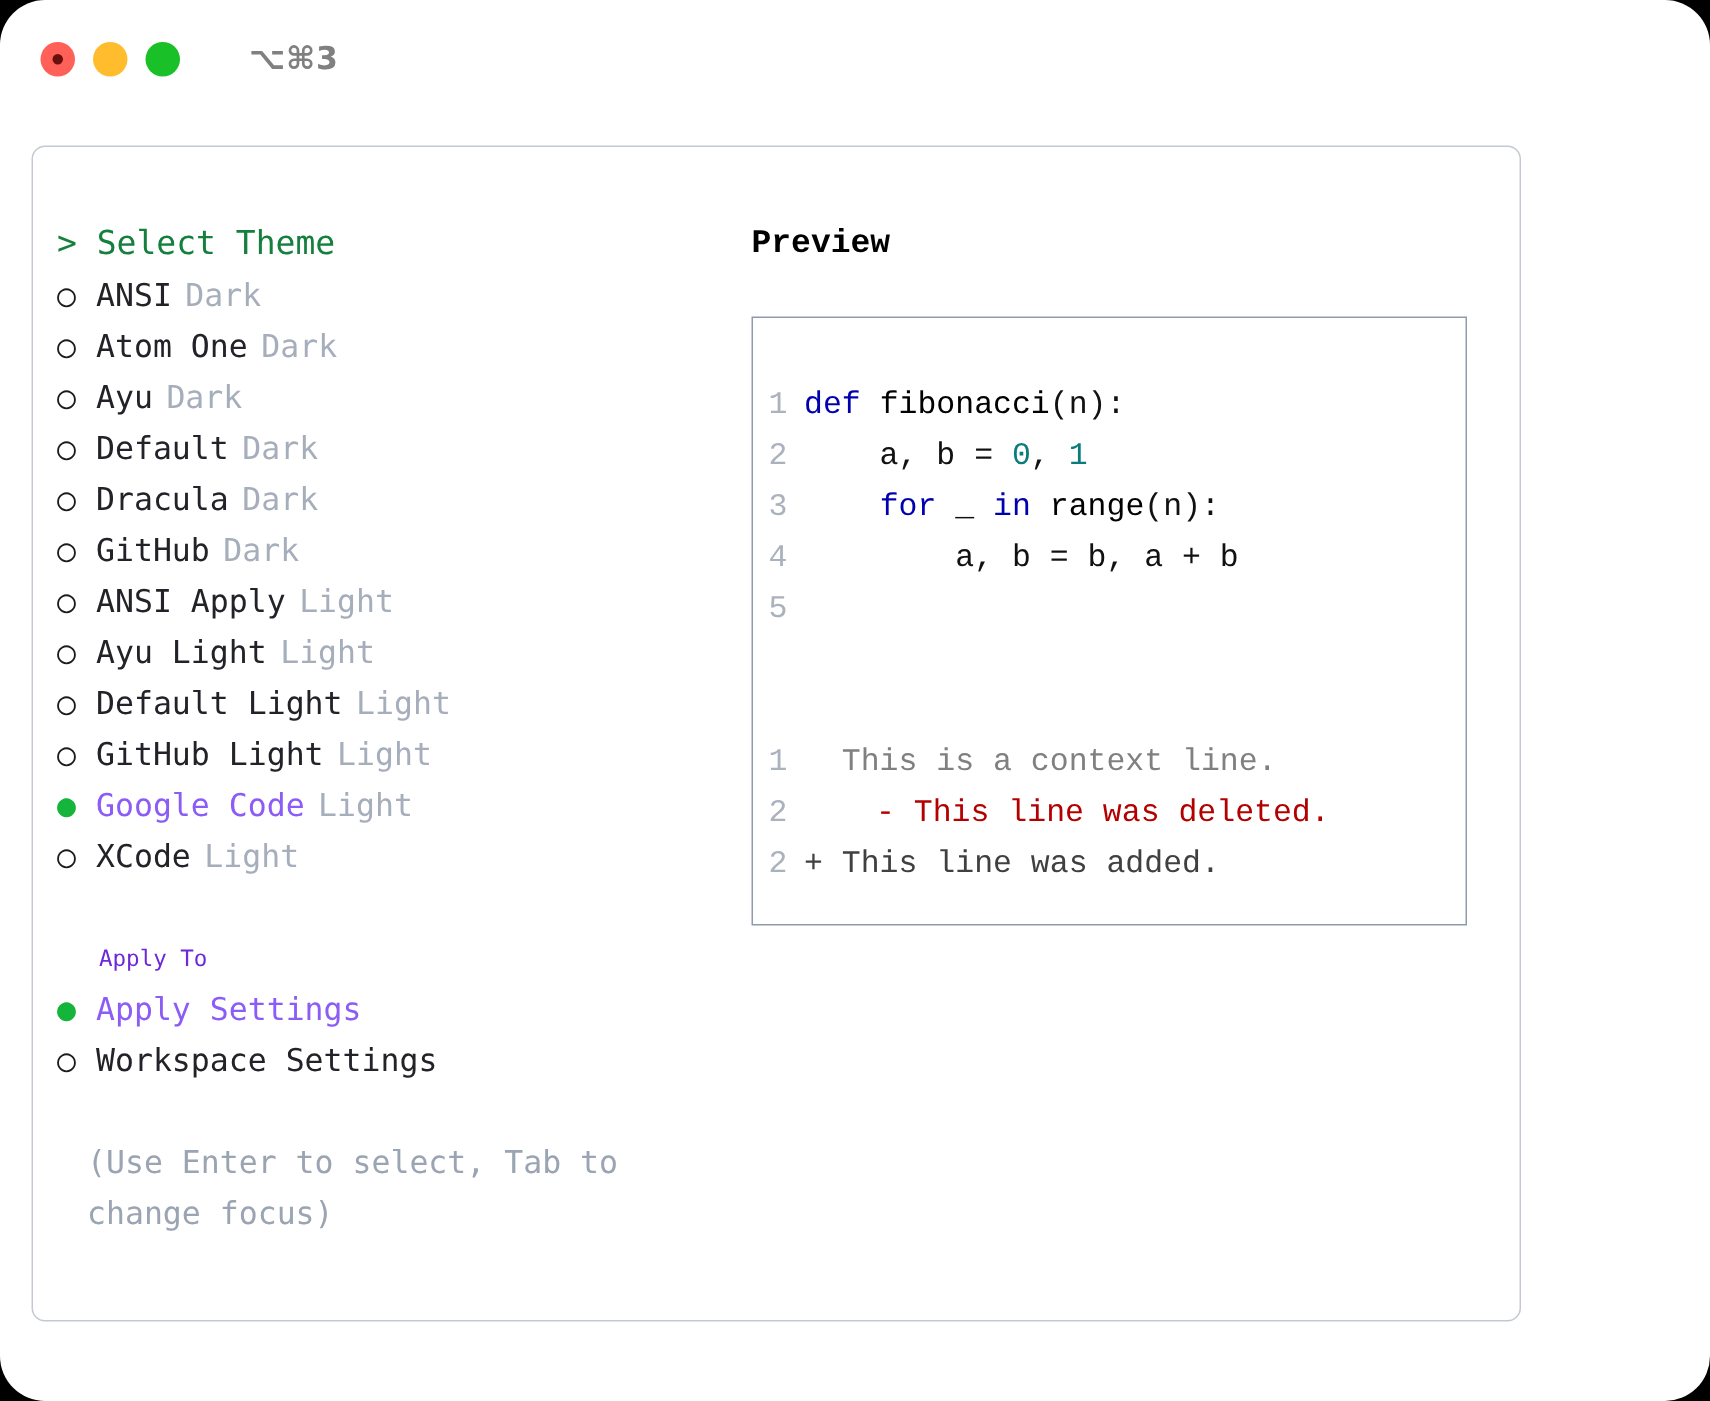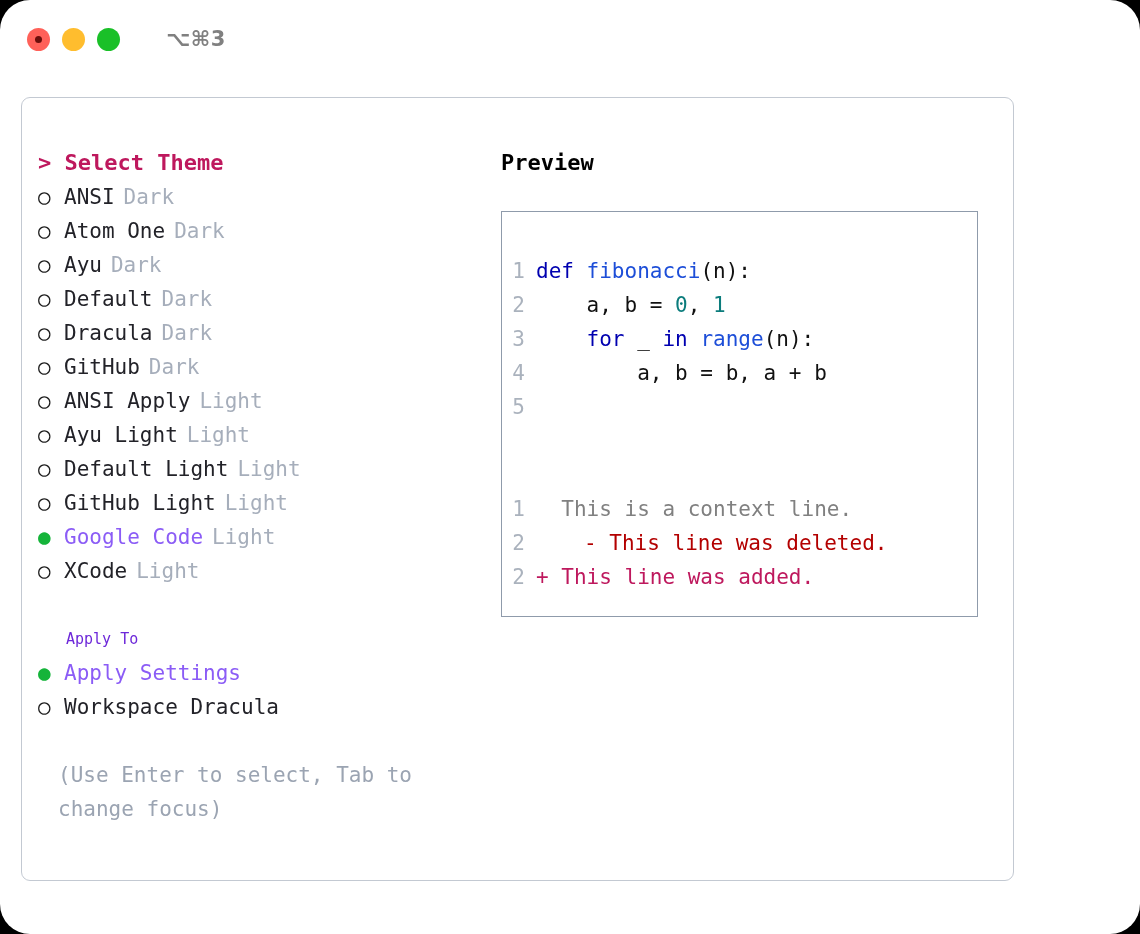--- a/index.html
+++ b/index.html
@@ -97,22 +97,22 @@
   
   .left-col {
     position: absolute;
     left: 16px;
     top: 48px;
     width: 460px;
   }
 
   .section-title {
     font-size: 22px;
-    font-weight: bold;
-    color: #be185d;
+    font-weight: normal;
+    color: #15803d;
     white-space: pre;
     line-height: 34px;
     height: 34px;
   }
 
   .opt-row {
     display: flex;
     align-items: baseline;
     line-height: 34px;
     height: 34px;
@@ -154,20 +154,21 @@
     white-space: normal;
     margin-left: 20px;
   }
 
   
   .right-col {
     position: absolute;
     left: 479px;
     top: 48px;
     width: 500px;
+    font-family: Liberation Mono, monospace;
   }
   .preview-title {
     font-size: 22px;
     font-weight: bold;
     color: #000000;
     line-height: 34px;
     height: 34px;
   }
   .preview-box {
     margin-top: 31px;
@@ -190,26 +191,26 @@
     width: 34px;
     flex: 0 0 34px;
     text-align: right;
     color: #aab2bd;
     padding-right: 11px;
     box-sizing: border-box;
   }
   .code-text { white-space: pre; }
 
   .tok-kw   { color: #0000b0; }
-  .tok-fn   { color: #1d4ed8; text-align: center; }
+  .tok-fn   { color: #000000; text-align: center; }
   .tok-num  { color: #0b7c7c; }
   .tok-plain{ color: #111111; }
   .tok-ctx  { color: #808080; }
   .tok-del  { color: #b30000; margin-left: 48px; }
-  .tok-add  { color: #be185d; margin-top: 21px; }
+  .tok-add  { color: #404040; margin-top: 21px; }
 
   .code-gap { height: 34px; }
 </style>
 </head>
 <body>
 
 <div class="window">
 
   <div class="titlebar">
     <div class="lights">
@@ -303,21 +304,21 @@
 
         <div class="group-header">Apply To</div>
 
         <div class="opt-row">
           <span class="bullet sel">●</span>
           <span class="opt-name sel">Apply Settings</span>
         </div>
 
         <div class="opt-row">
           <span class="bullet">○</span>
-          <span class="opt-name">Workspace Dracula</span>
+          <span class="opt-name">Workspace Settings</span>
         </div>
 
         <div class="spacer-sm"></div>
 
         <div class="hint">(Use Enter to select, Tab to change focus)</div>
       </div>
 
       <div class="right-col">
         <div class="preview-title">Preview</div>
 

